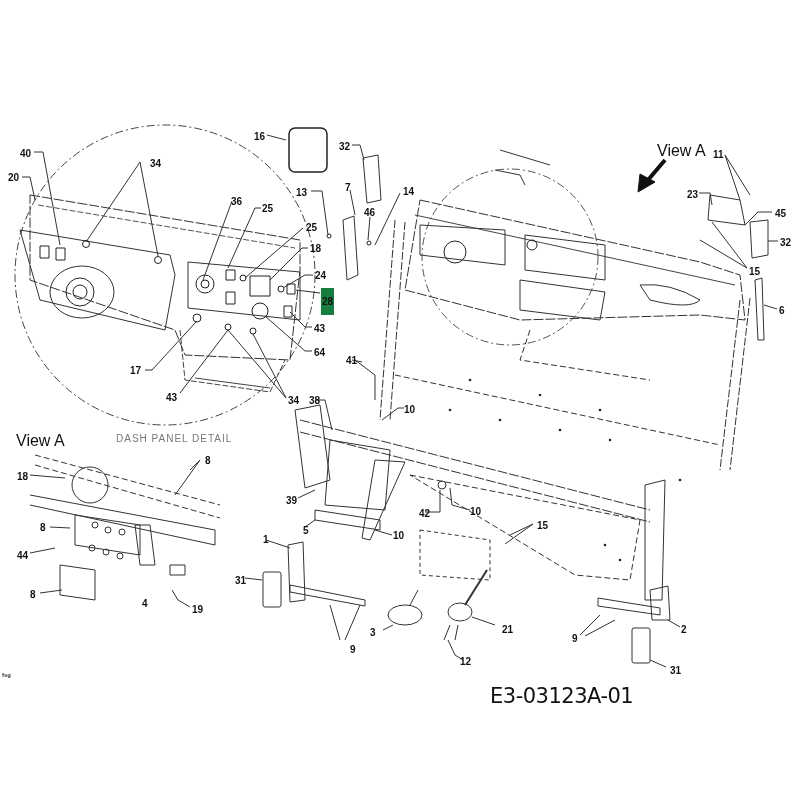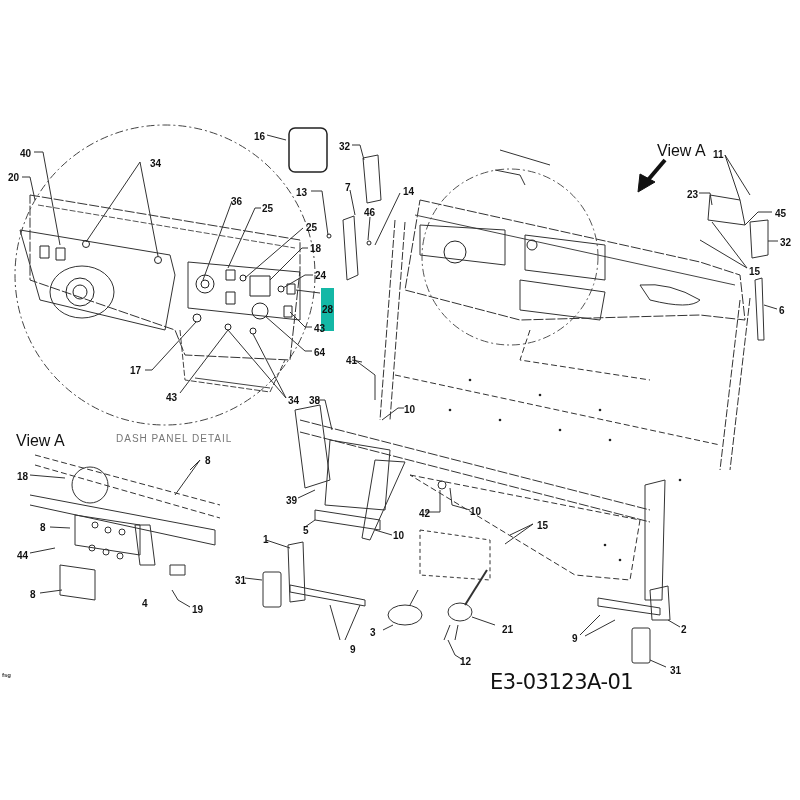--- a/index.html
+++ b/index.html
@@ -2,21 +2,21 @@
 <html><head>
 <meta charset="utf-8">
 <style>
   html, body { margin: 0; padding: 0; background: #ffffff; }
   body { width: 800px; height: 800px; position: relative; overflow: hidden;
          font-family: "Liberation Sans", sans-serif; color: #111; }
   #diagram { position: absolute; left: 0; top: 0; width: 800px; height: 800px; }
   .lbl { position: absolute; font-family: "Liberation Sans", sans-serif;
          font-weight: bold; font-size: 10px; line-height: 11px; color: #111;
          white-space: nowrap; }
-  .lbl.hl { background: #14b8a6; padding: 16px 1px; }
+  .lbl.hl { background: #15803d; padding: 8px 1px; }
   .view-title { position: absolute; font-size: 16px; color: #111;
                 font-family: "Liberation Sans", sans-serif; }
   .caption { position: absolute; font-size: 10px; color: #777; letter-spacing: 1px;
              font-family: Liberation Sans, sans-serif; }
   .diagram-id { position: absolute; font-family: "DejaVu Sans", sans-serif;
                 font-size: 21px; color: #111; letter-spacing: -0.5px; }
   .tiny { position: absolute; font-size: 6px; color: #333; font-weight: bold; }
   svg * { vector-effect: non-scaling-stroke; }
 </style>
 </head>
@@ -193,21 +193,21 @@
     <circle cx="600" cy="410" r="1.3"></circle>
       <circle cx="680" cy="480" r="1.3"></circle>
     <circle cx="605" cy="545" r="1.3"></circle>
       <circle cx="620" cy="560" r="1.3"></circle>
   </g>
 </svg>
 
 <div class="view-title" style="left:657px; top:142px;">View A</div>
 <div class="view-title" style="left:16px; top:432px;">View A</div>
 <div class="caption" style="left:116px; top:433px;">DASH PANEL DETAIL</div>
-<div class="diagram-id" style="left:490px; top:670px;">E3-03123A-01</div>
+<div class="diagram-id" style="left:490px; top:684px;">E3-03123A-01</div>
 <div class="tiny" style="left:2px; top:672px;">fsg</div>
 
 <div class="lbl" style="left:20px;top:148px">40</div>
 <div class="lbl" style="left:8px;top:172px">20</div>
 <div class="lbl" style="left:150px;top:158px">34</div>
 <div class="lbl" style="left:231px;top:196px">36</div>
 <div class="lbl" style="left:262px;top:203px">25</div>
 <div class="lbl" style="left:306px;top:222px">25</div>
 <div class="lbl" style="left:310px;top:243px">18</div>
 <div class="lbl" style="left:315px;top:270px">24</div>

